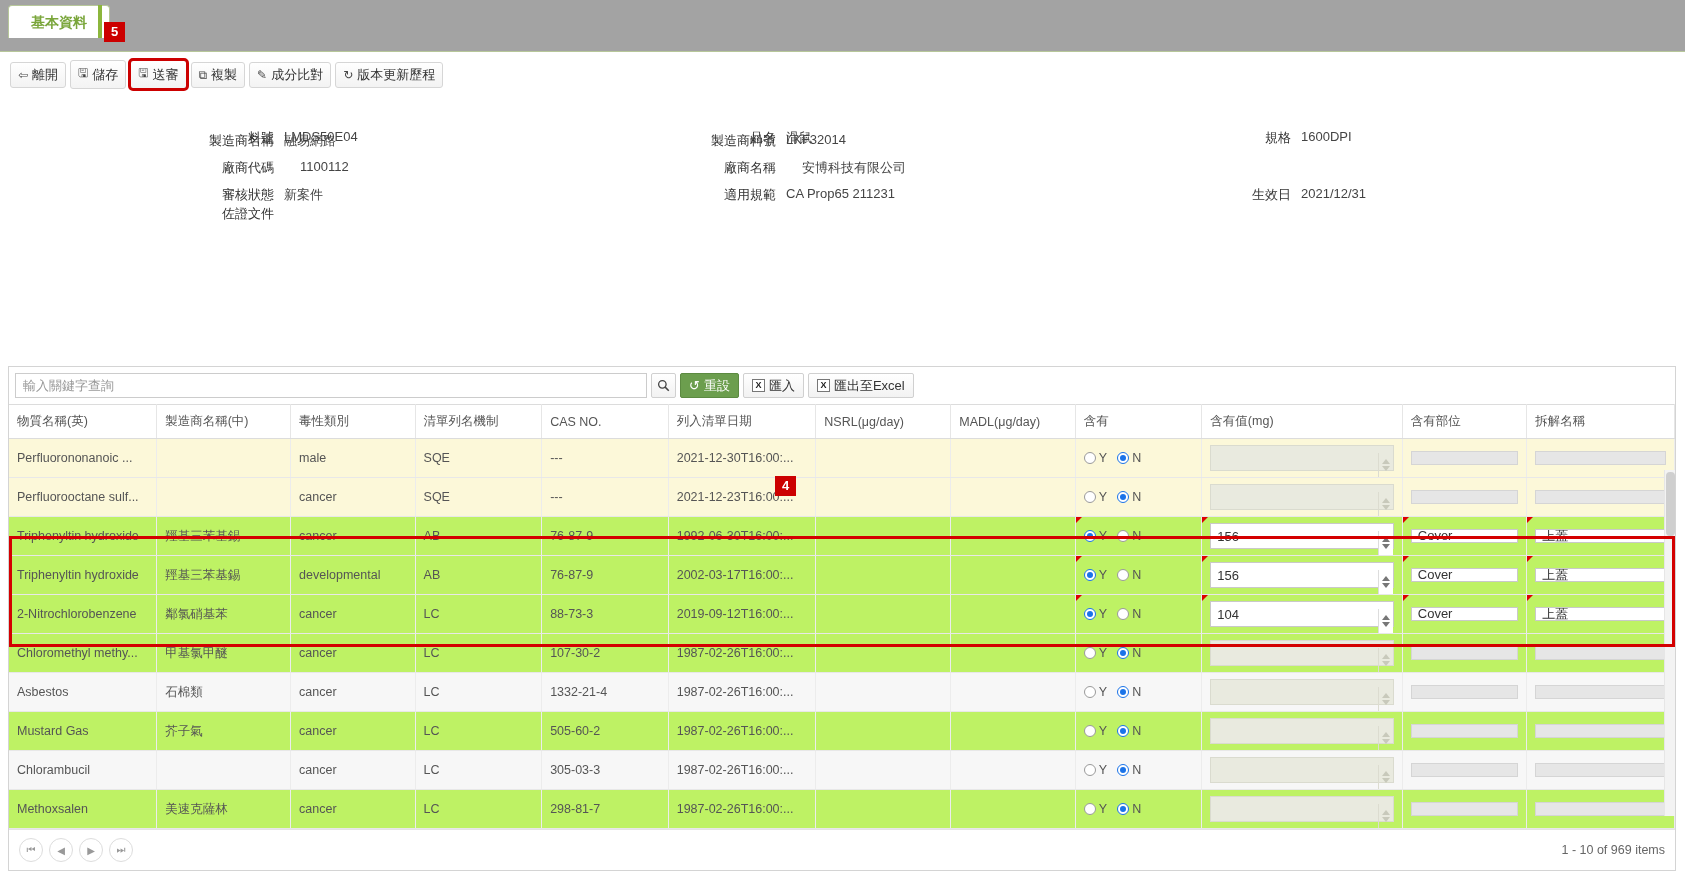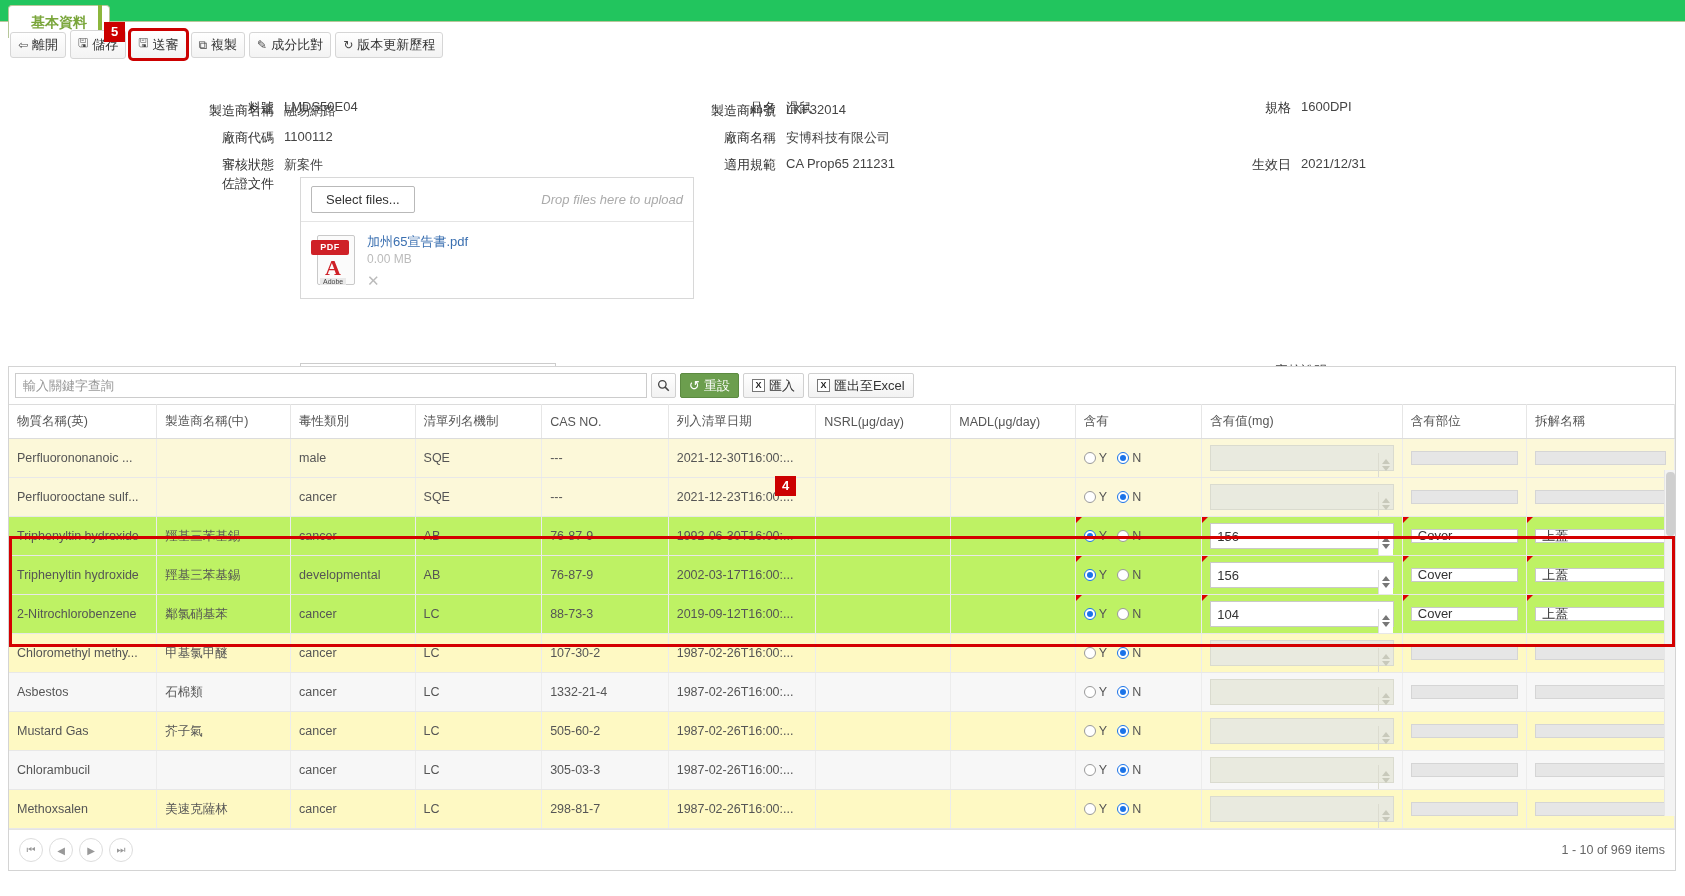--- a/index.html
+++ b/index.html
@@ -8,22 +8,22 @@
     width: 1685px; height: 896px;
     background: #ffffff;
     font-family: "Liberation Sans", "DejaVu Sans", sans-serif;
     font-size: 13px;
     color: #333;
     overflow: hidden;
   }
 
   
   .tabstrip {
-    height: 22px;
-    background: #22c55e;
+    height: 52px;
+    background: #a3a3a3;
     border-bottom: 1px solid #b7c79a;
     position: relative;
   }
   .tab {
     position: absolute;
     left: 8px; top: 5px;
     height: 33px;
     padding: 8px 22px 0 22px;
     background: #ffffff;
     border: 1px solid #b7c79a;
@@ -90,21 +90,21 @@
     padding-right: 10px;
   }
   .fval { color: #444; font-size: 13px; }
 
   .col1 { left: 198px; }
   .col2 { left: 700px; }
   .col3 { left: 1215px; }
 
   .y0 { top: 10px; margin-top: 24px; }
   .y1 { top: 37px; }
-  .y2 { top: 64px; }
+  .y2 { top: 64px; gap: 16px; }
   .y3 { top: 91px; }
   .y4 { top: 110px; }
 
   
   .upload-wrap {
     position: absolute;
     left: 300px; top: 112px;
     width: 394px;
     border: 1px solid #d8d8d8;
     background: #fff;
@@ -257,21 +257,21 @@
     padding: 6px 8px;
     font-size: 12.5px;
     color: #555;
     height: 36px;
     overflow: hidden;
     white-space: nowrap;
     text-overflow: ellipsis;
   }
   tr.r-yellow td { background: #fcf8d9; }
   tr.r-sel td    { background: #bef264; }
-  tr.r-white td  { background: #fef9c3; }
+  tr.r-white td  { background: #bef264; }
   tr.r-alt td    { background: #f7f7f7; }
 
   .radio-cell { white-space: nowrap; }
   .rad {
     display: inline-block;
     width: 12px; height: 12px;
     border-radius: 50%;
     border: 1px solid #9a9a9a;
     background: #fff;
     vertical-align: -2px;
@@ -479,39 +479,20 @@
 
   <div class="frow col3 y0">
     <div class="flabel">規格</div>
     <div class="fval">1600DPI</div>
   </div>
   <div class="frow col3 y3">
     <div class="flabel">生效日</div>
     <div class="fval">2021/12/31</div>
   </div>
 
-  <div class="upload-wrap">
-    <div class="upload-drop">
-      <div class="select-files">Select files...</div>
-      <div class="drop-hint">Drop files here to upload</div>
-    </div>
-    <div class="upload-file">
-      <div class="pdf-icon">
-        <div class="pdf-page"></div>
-        <div class="pdf-a">A</div>
-        <div class="pdf-band">PDF</div>
-        <div class="pdf-adobe">Adobe</div>
-      </div>
-      <div class="file-meta">
-        <div class="file-name">加州65宣告書.pdf</div>
-        <div class="file-size">0.00 MB</div>
-        <div class="file-x">✕</div>
-      </div>
-    </div>
-  </div>
 
   <div class="flabel remark-label">廠商說明</div>
   <textarea class="remark-box" value="" style=""></textarea>
   <div class="fval lab-prev">前次廠商說明</div>
   <div class="fval lab-audit">審核說明</div>
 </div>
 
 <div class="grid-wrap">
 
   <div class="grid-toolbar">

